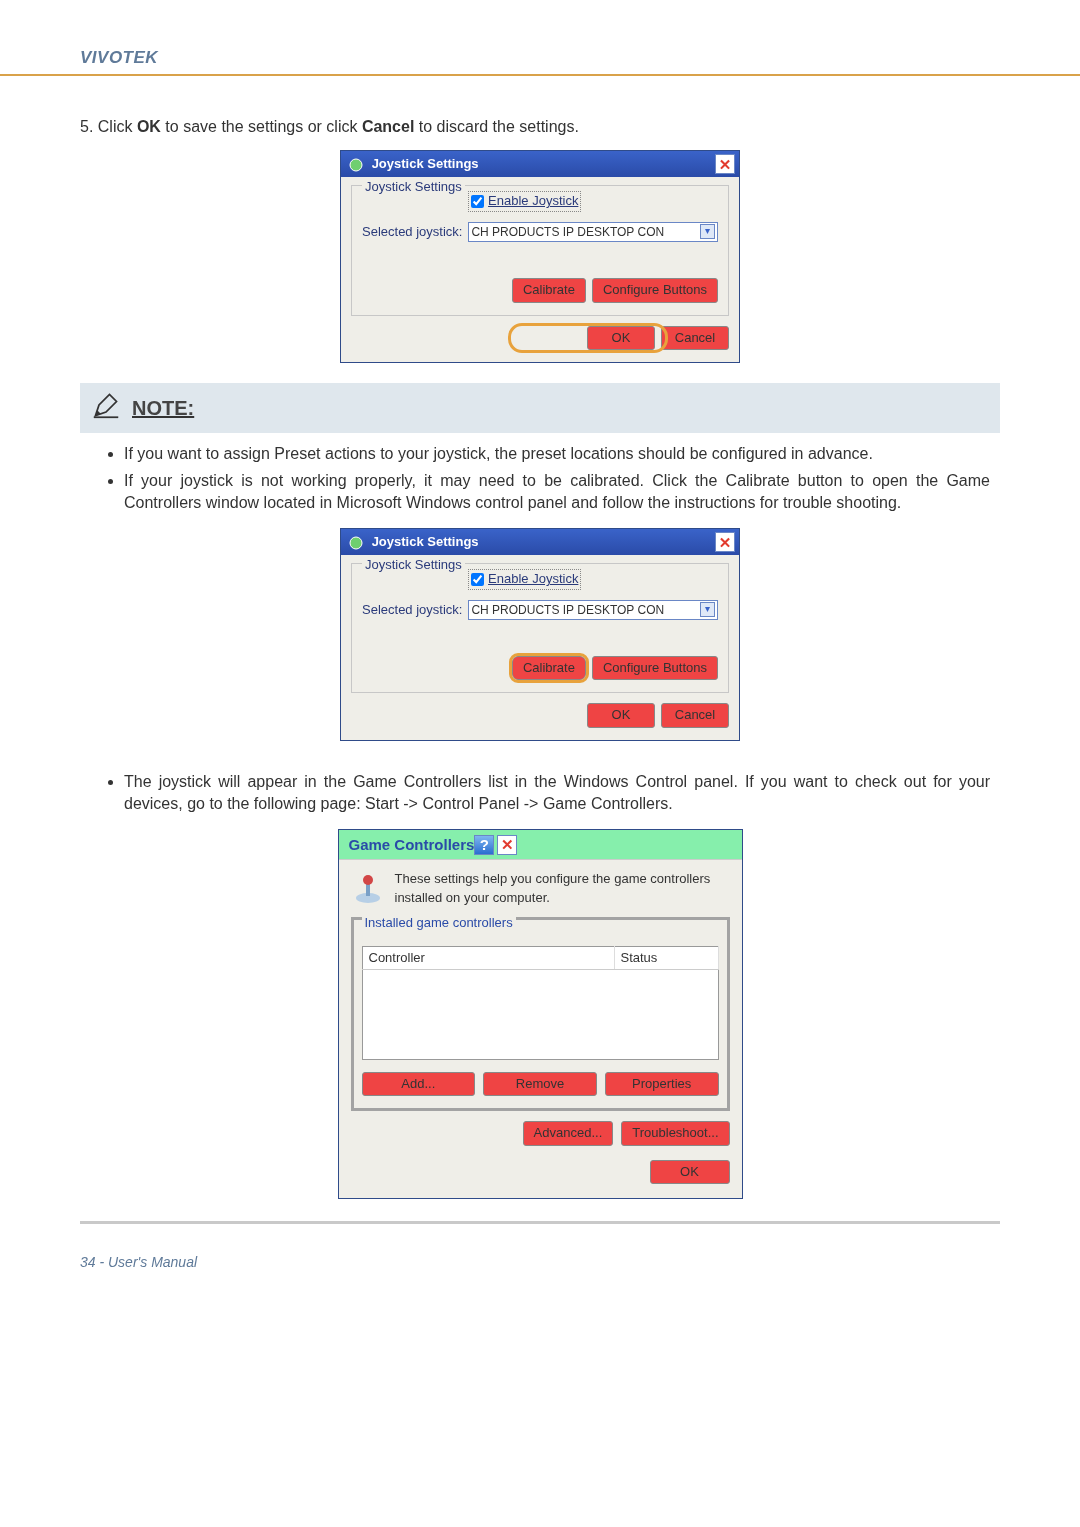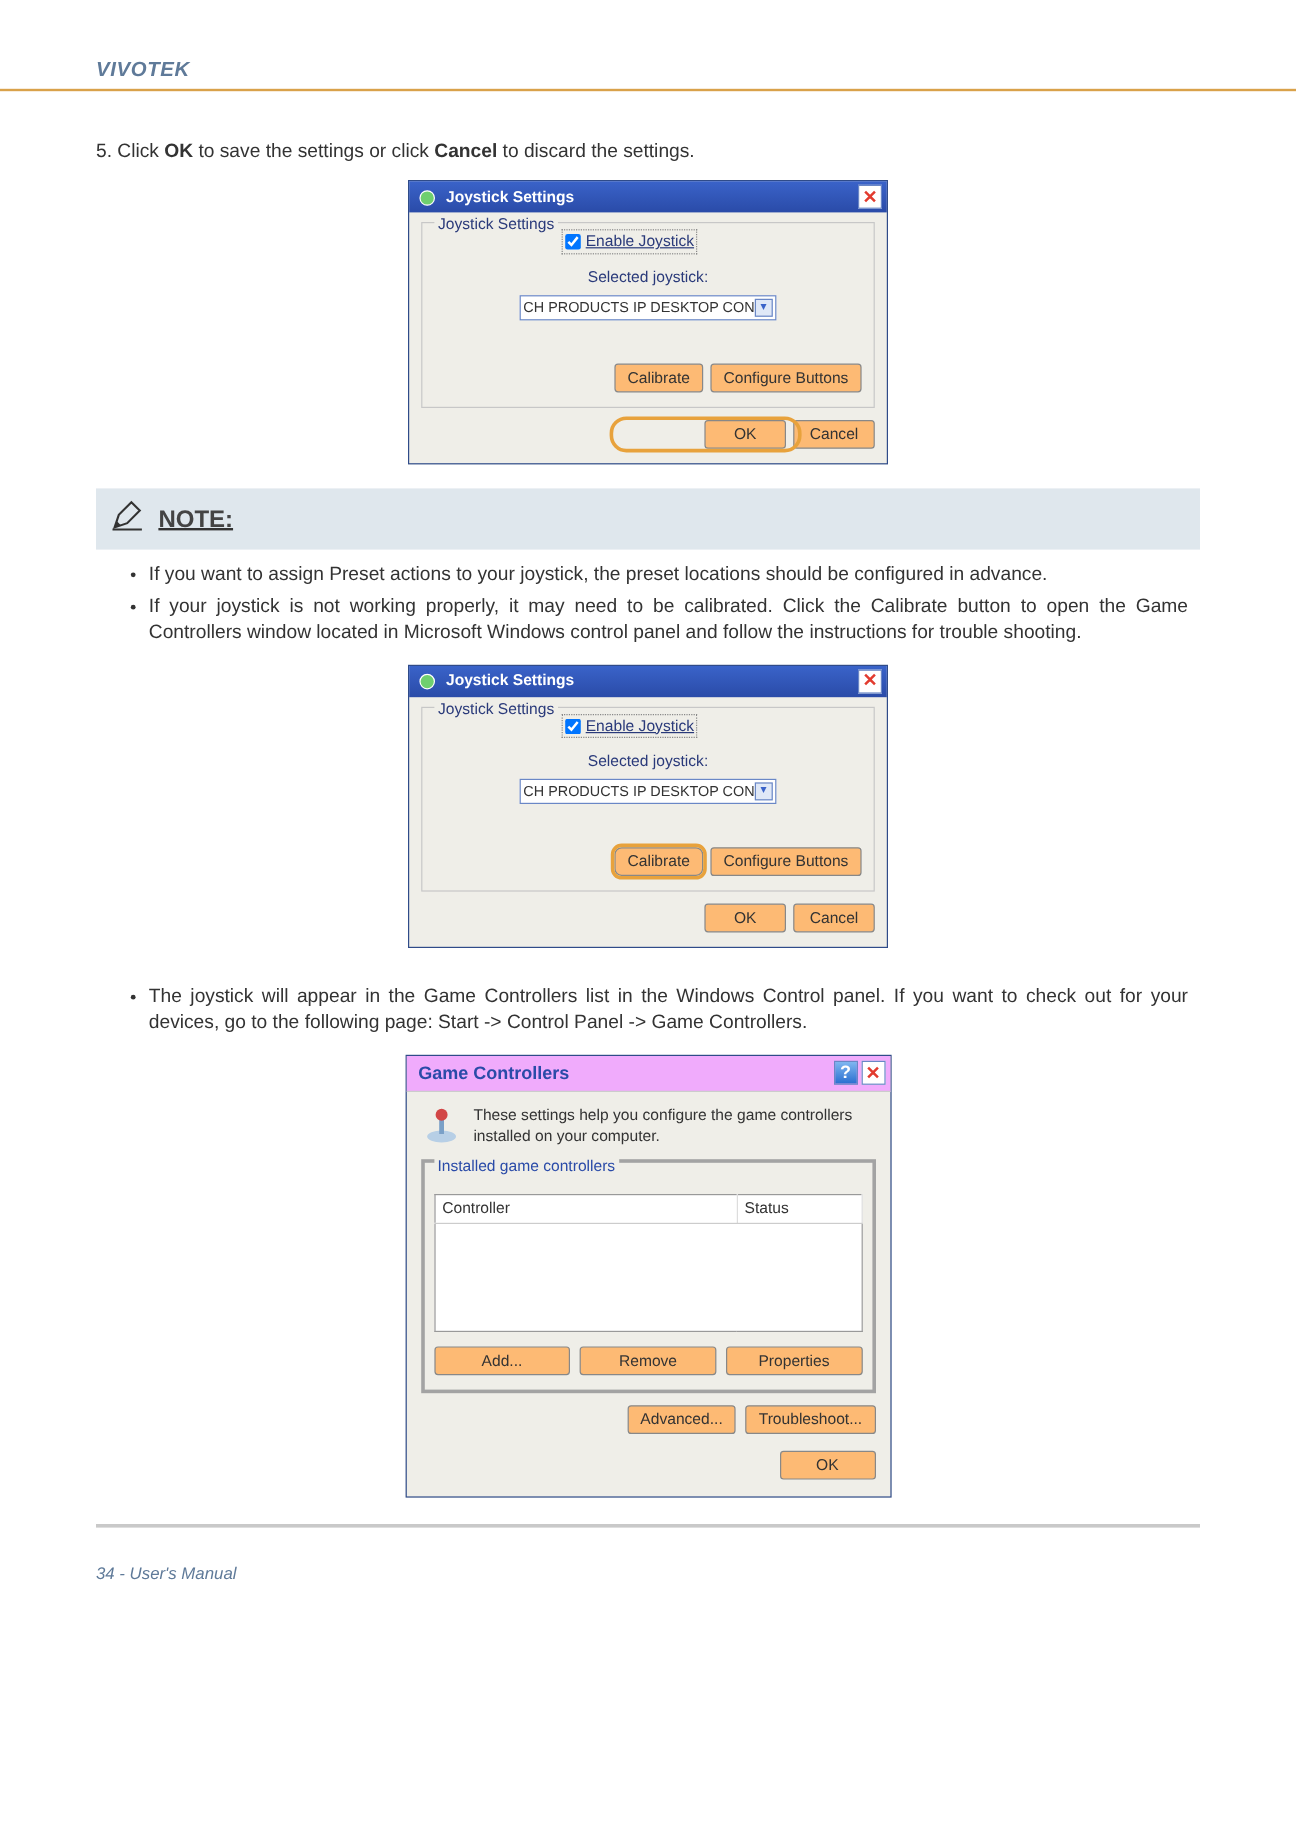--- a/index.html
+++ b/index.html
@@ -90,21 +90,21 @@
     font-size: 13px;
   }
   .enable-row {
     border: 1px dotted #888;
     display: inline-block;
     padding: 0 2px;
     margin-top: -8px;
   }
   .enable-row input { vertical-align: middle; }
   .enable-label { color: #2a3a7a; text-decoration: underline; font-size: 13px; }
-  .sel-row { margin-top: 10px; display: flex; align-items: center; gap: 6px; flex-direction: column; }
+  .sel-row { margin-top: 10px; display: flex; align-items: center; gap: 6px; }
   .sel-label { color: #2a3a7a; font-size: 13px; }
   .sel-select {
     flex: 1;
     border: 1px solid #6a87c6;
     font-size: 12px;
     background: #fff;
     padding: 1px 2px;
     display: flex;
     justify-content: space-between;
     align-items: center;
@@ -120,21 +120,21 @@
   }
   .btn-row {
     margin-top: 36px;
     display: flex;
     justify-content: flex-end;
     gap: 6px;
   }
   .btn-row.highlight .winbtn:first-child { outline: 3px solid #e8a23c; border-radius: 6px; }
   .winbtn {
     border: 1px solid #888;
-    background: #fdba74;
+    background: #ef4444;
     font-size: 13px;
     padding: 2px 10px;
     border-radius: 3px;
     min-width: 72px;
     text-align: center;
   }
   .okcancel {
     display: flex;
     justify-content: flex-end;
     gap: 6px;
@@ -184,23 +184,22 @@
   
   .gc-dlg {
     width: 405px;
     margin: 6px auto 20px auto;
     border: 1px solid #2f4b89;
     background: #efeee8;
     font-size: 13px;
   }
   .gc-title {
     display: flex;
-    justify-content: space-between;
-    align-items: center;
-    background: #f0abfc;
+    align-items: center;
+    background: #86efac;
     border-bottom: 1px solid #ccc;
     padding: 4px 4px 4px 10px;
   }
   .gc-title-text { color: #2a4ba8; font-weight: bold; font-size: 15px; }
   .gc-title-btns { display: flex; gap: 3px; }
   .help-btn {
     width: 20px; height: 20px;
     background: linear-gradient(#7fb6f0,#2a6fd0);
     border: 1px solid #6a87c6;
     color: #fff;

